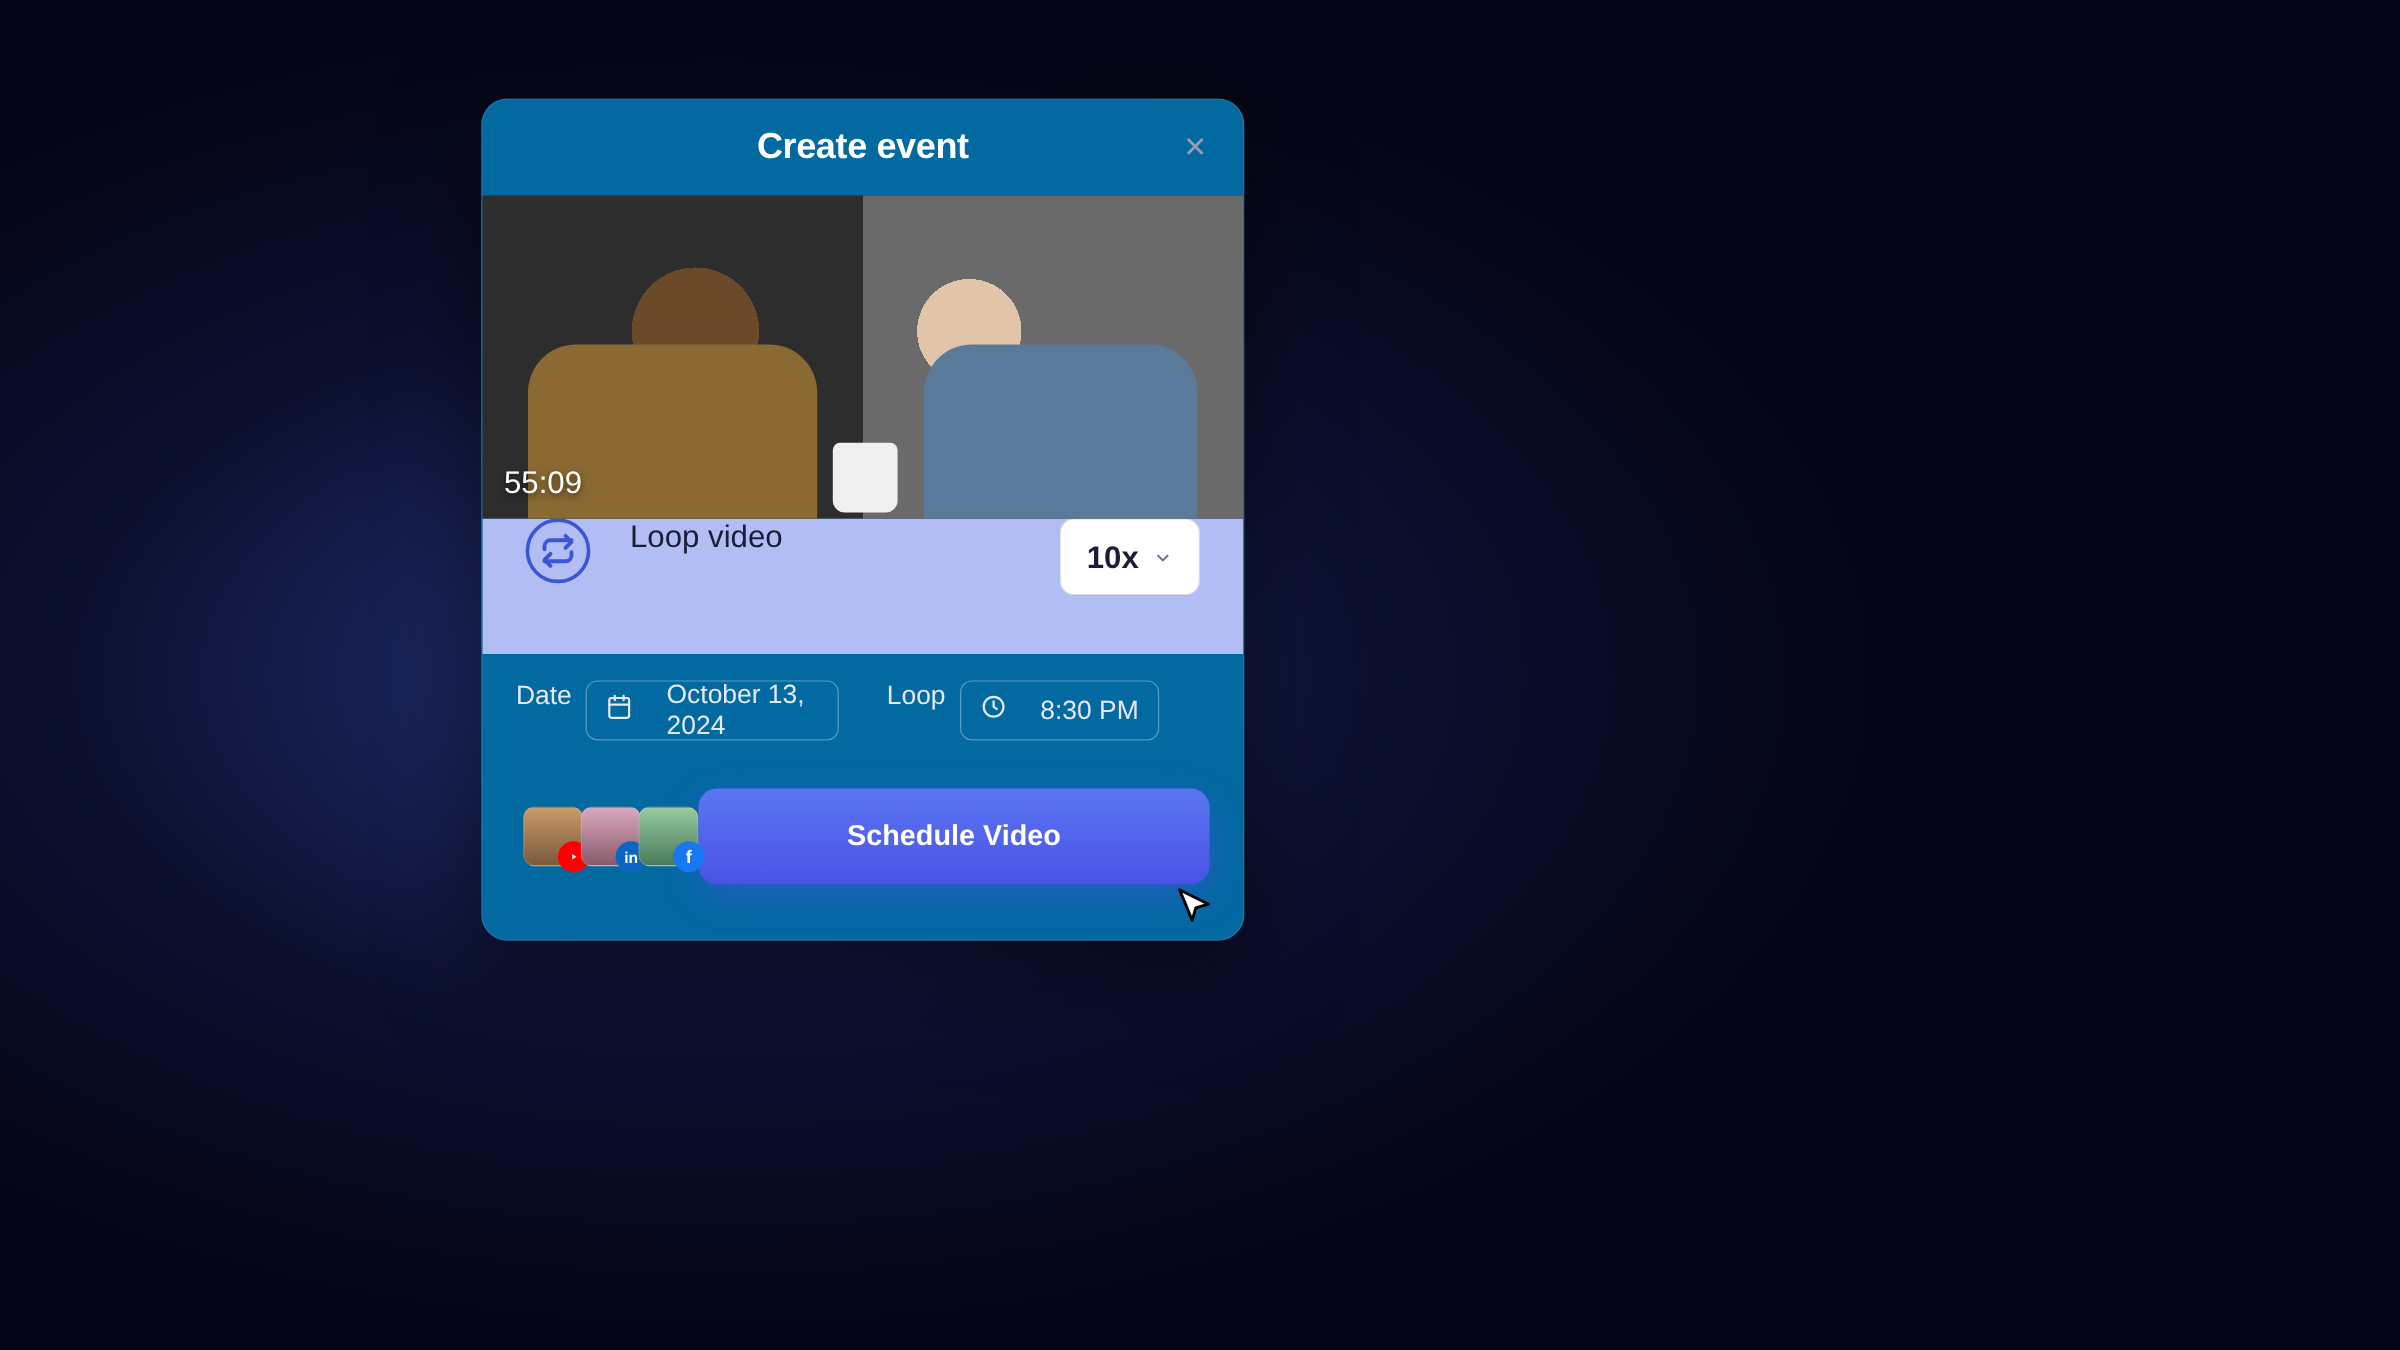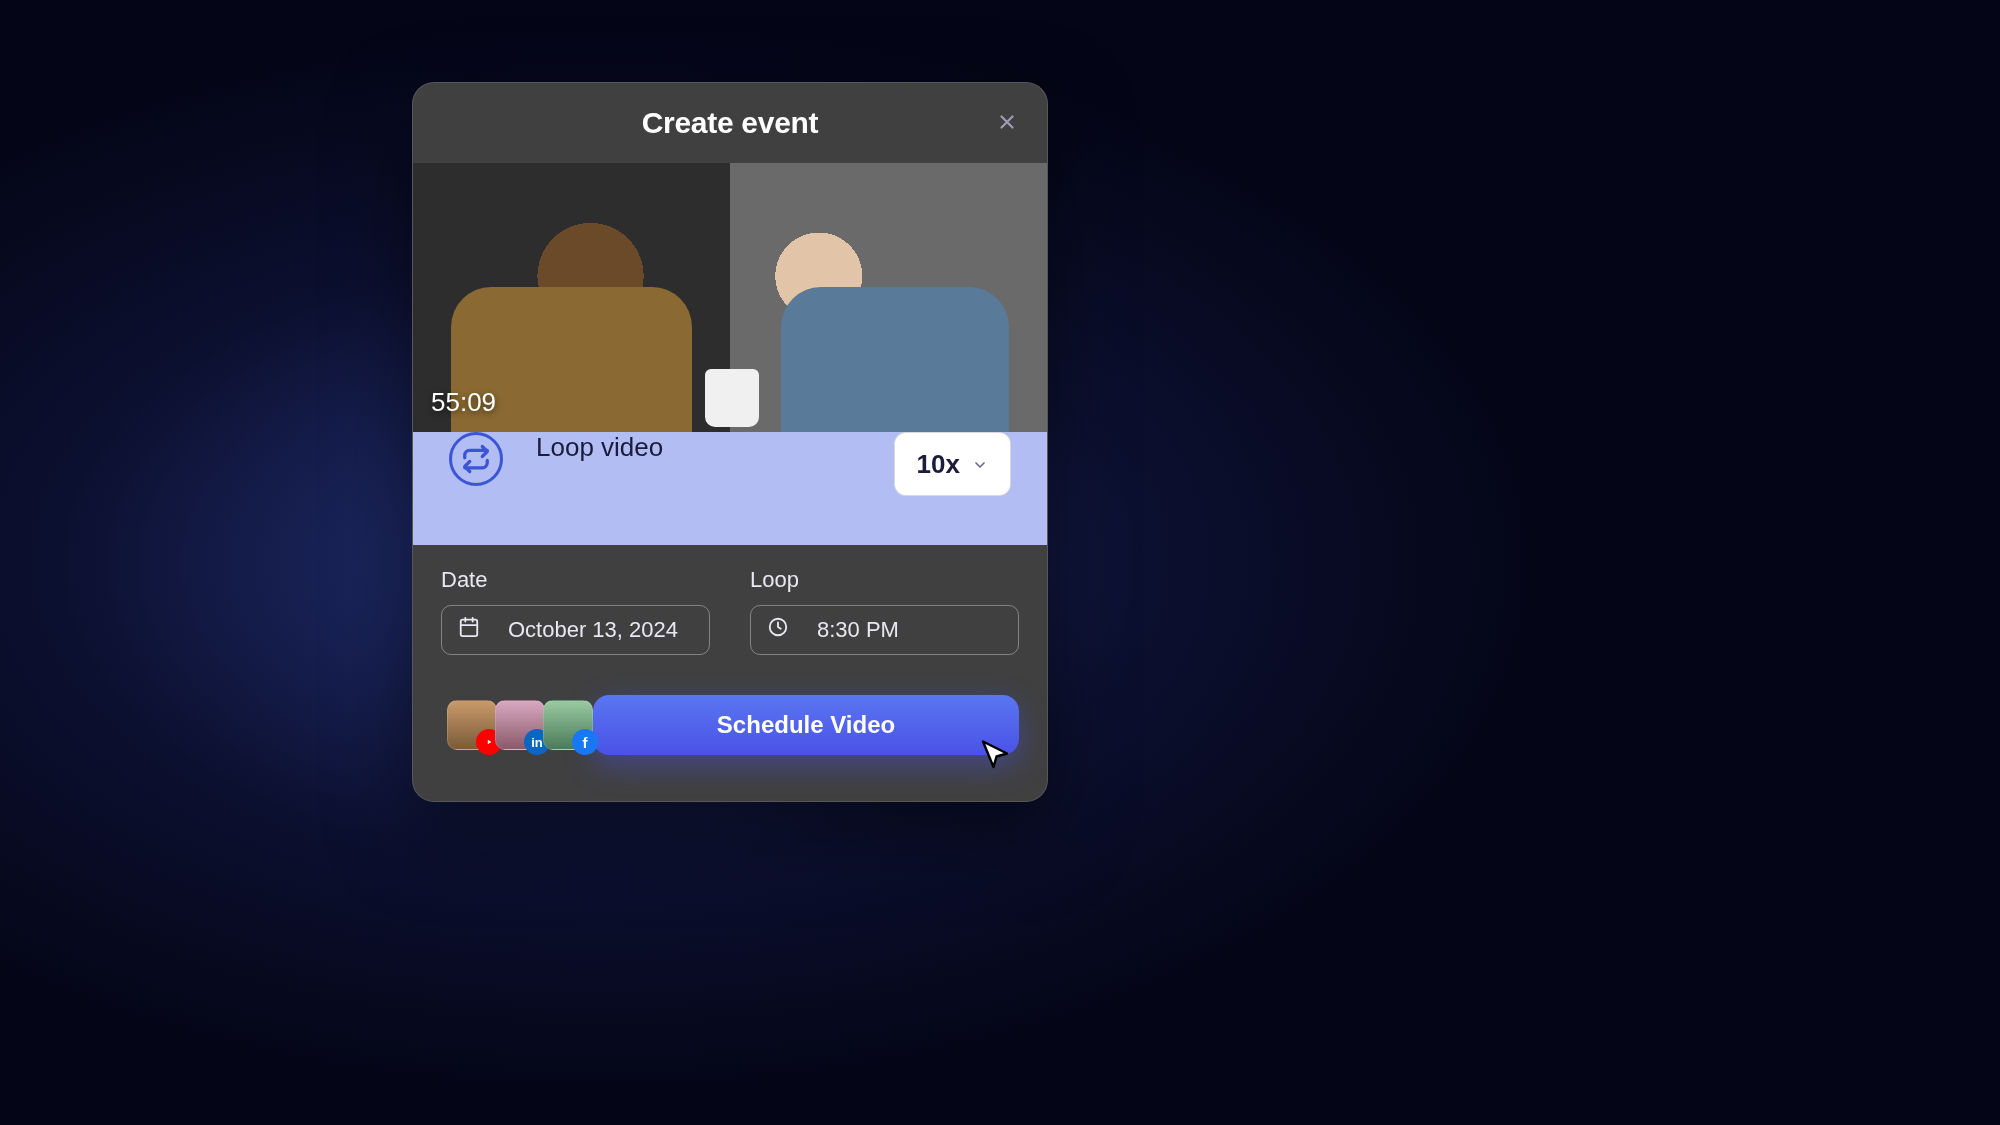--- a/index.html
+++ b/index.html
@@ -7,24 +7,24 @@
   body {
     font-family: -apple-system, BlinkMacSystemFont, "Segoe UI", Helvetica, Arial, sans-serif;
     background: radial-gradient(ellipse 60% 60% at 30% 50%, #24337a 0%, #0c1030 45%, #040516 80%);
     width: 2000px;
     height: 1125px;
     overflow: hidden;
     position: relative;
   }
   .modal {
     position: absolute;
-    left: 412px;
+    left: 401px;
     top: 82px;
     width: 636px;
-    background: #404040;
+    background: #0369a1;
     border-radius: 22px;
     border: 1px solid rgba(255,255,255,0.12);
     overflow: hidden;
     box-shadow: 0 30px 80px rgba(0,0,0,0.5);
   }
   .modal-header {
     position: relative;
     height: 80px;
     display: flex;
     align-items: center;
@@ -123,21 +123,21 @@
     cursor: pointer;
   }
   .form-row {
     display: flex;
     gap: 40px;
     padding: 22px 28px 10px 28px;
   }
   .field {
     flex: 1;
     display: flex;
-    flex-direction: column;
+    flex-direction: row;
     gap: 12px;
   }
   .field-label {
     color: #e8e8f2;
     font-size: 22px;
     font-weight: 400;
   }
   .field-input {
     height: 50px;
     border: 1px solid rgba(255,255,255,0.35);
@@ -182,21 +182,21 @@
     display: flex;
     align-items: center;
     justify-content: center;
     color: #fff;
   }
   .badge.yt { background: #ff0000; }
   .badge.li { background: #0a66c2; }
   .badge.fb { background: #1877f2; }
   .schedule-btn {
     flex: 1;
-    height: 60px;
+    height: 80px;
     border: none;
     border-radius: 16px;
     background: linear-gradient(180deg, #5a76f2 0%, #4a52e6 100%);
     color: #ffffff;
     font-size: 24px;
     font-weight: 600;
     cursor: pointer;
     box-shadow: 0 10px 30px rgba(74,82,230,0.45);
   }
   .cursor {

